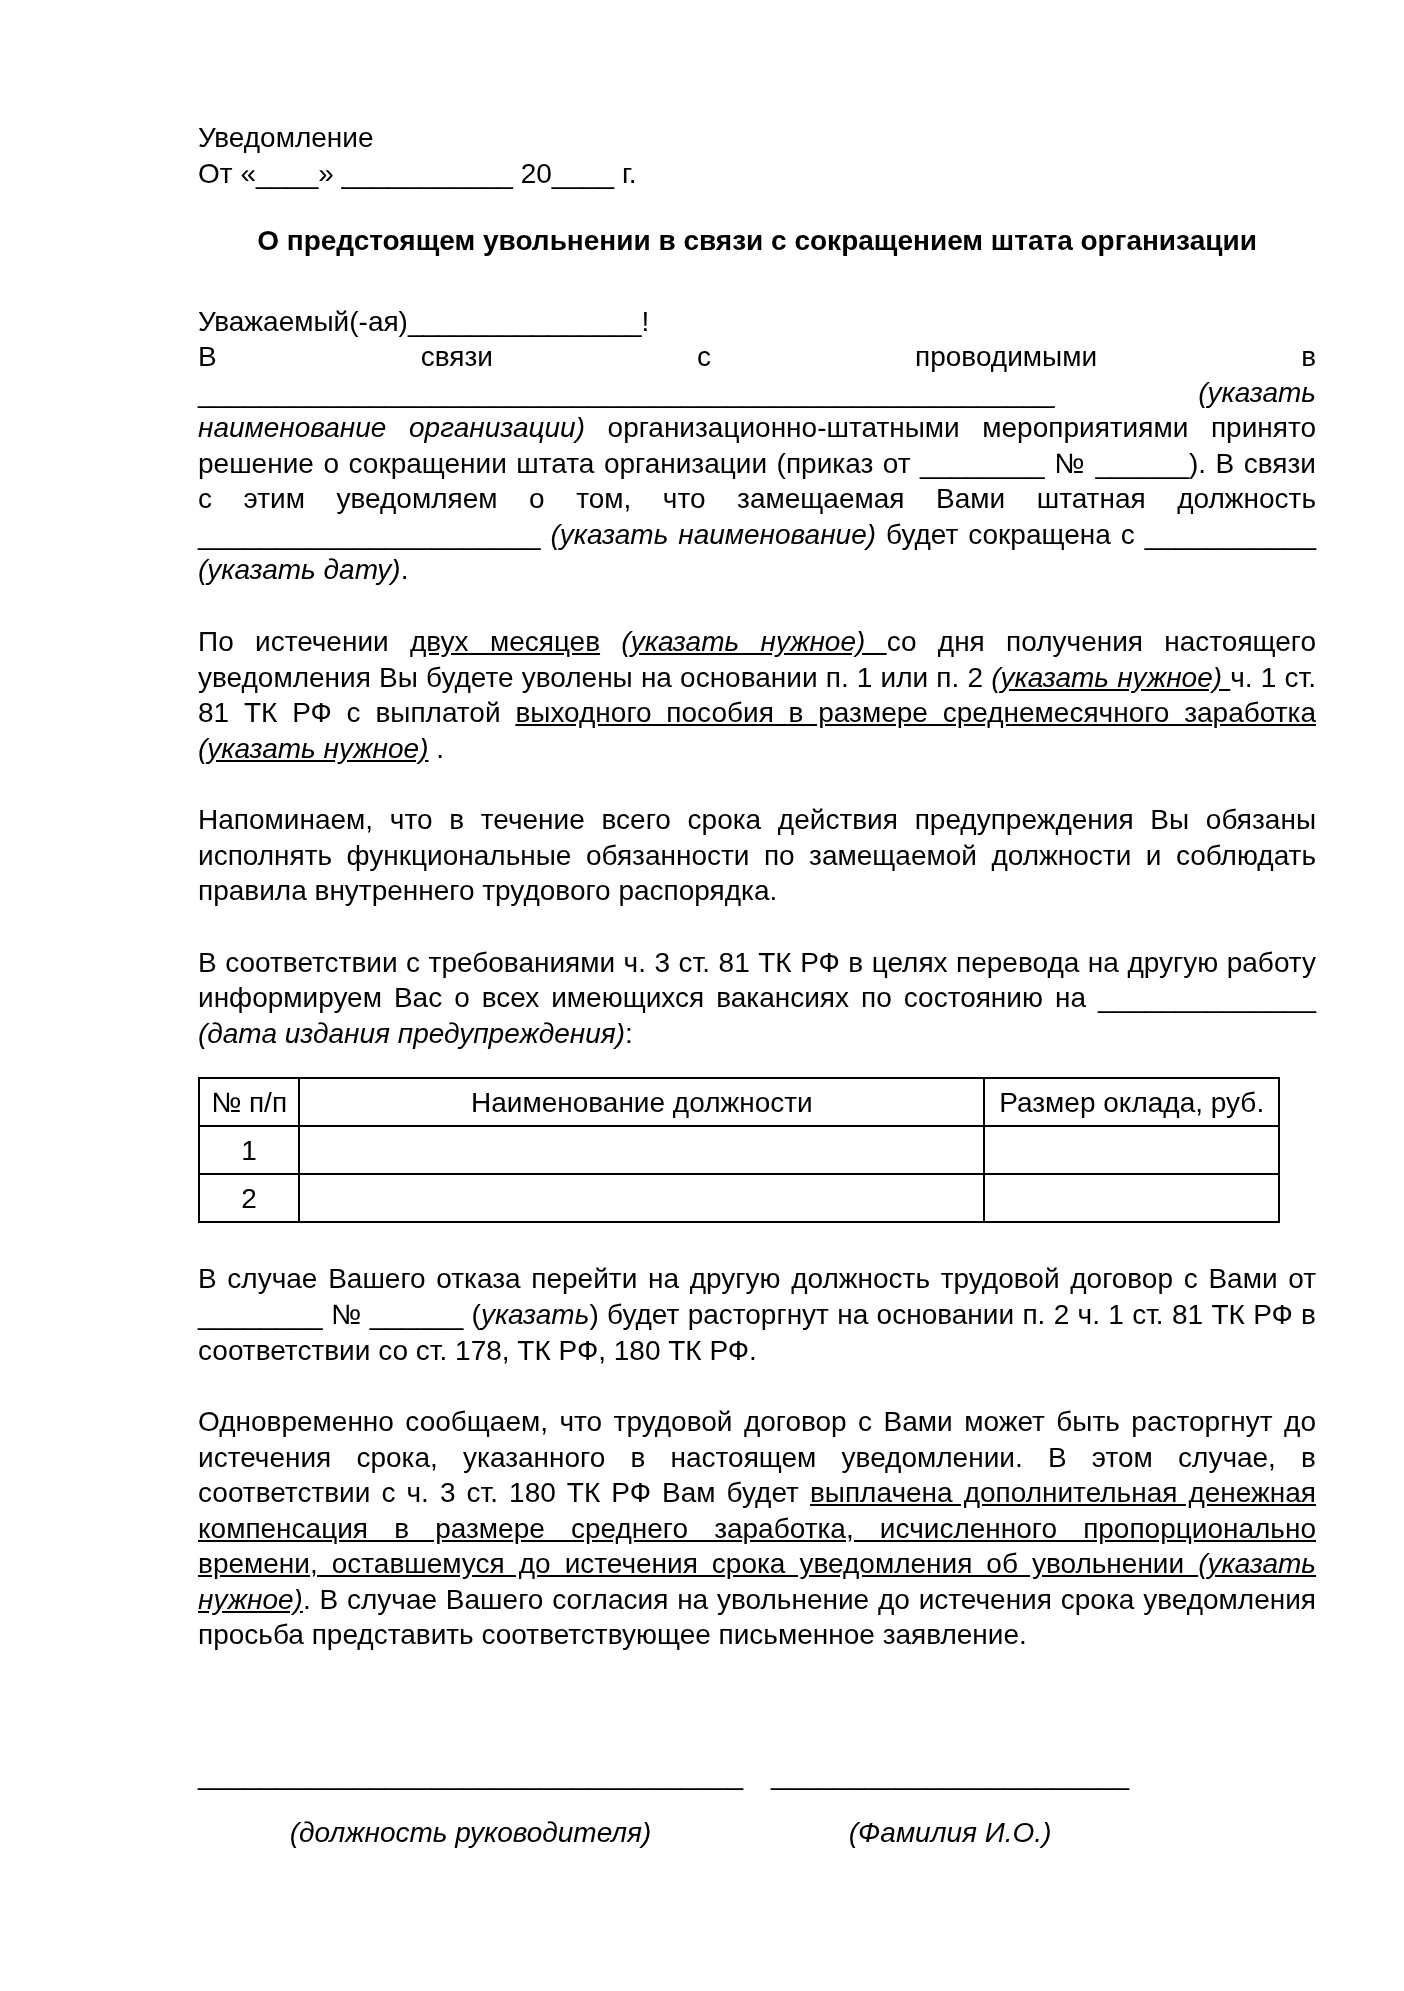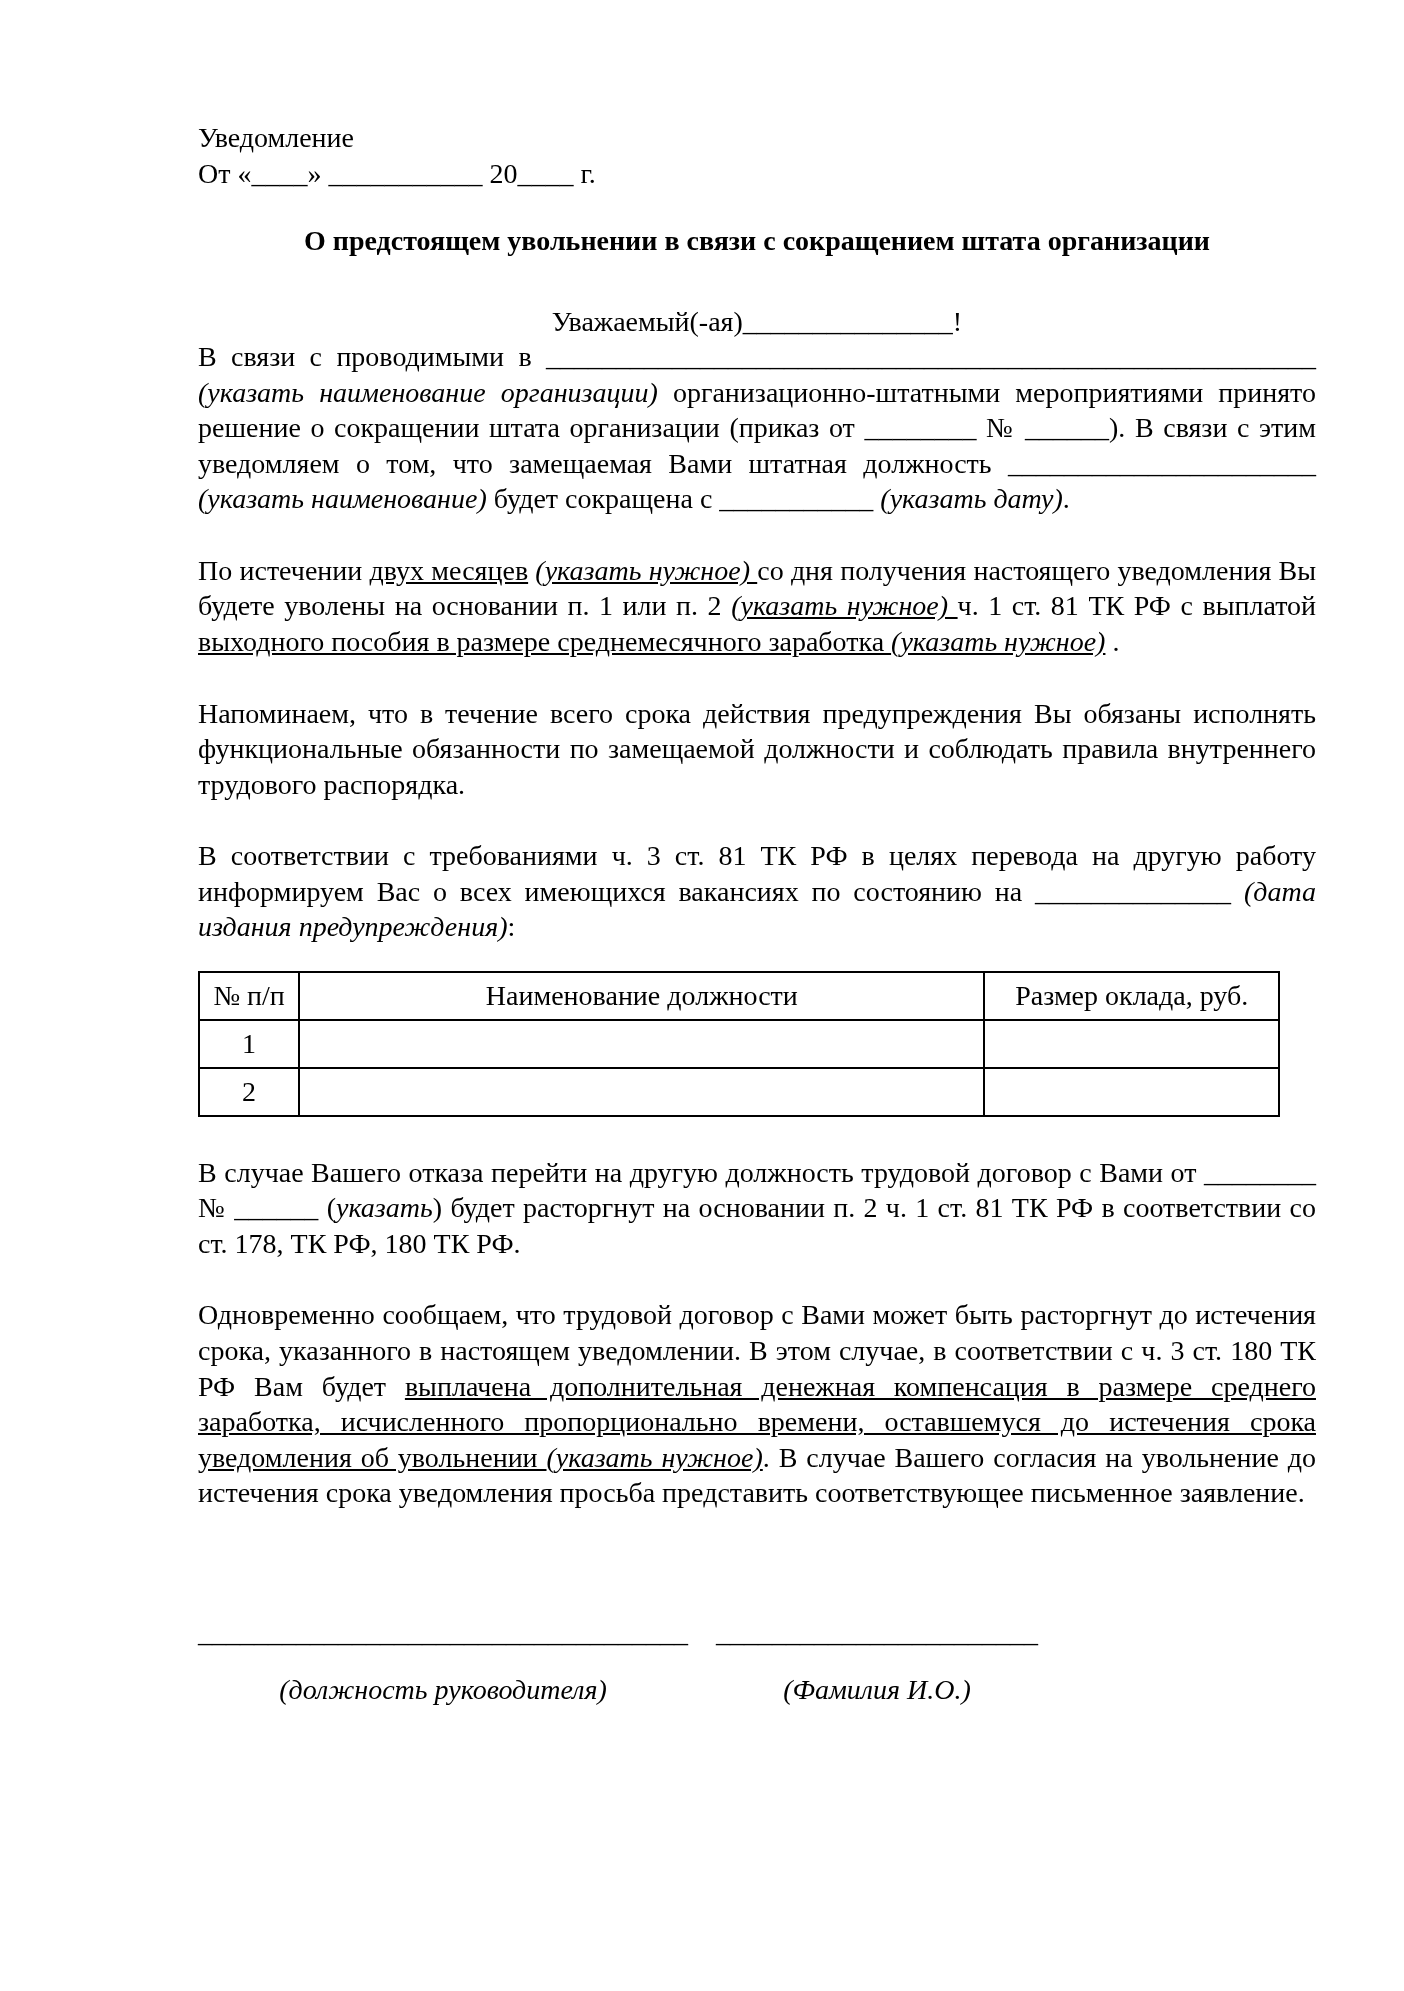--- a/index.html
+++ b/index.html
@@ -7,32 +7,32 @@
     padding: 0;
     background: #ffffff;
   }
   .page {
     position: relative;
     width: 1404px;
     min-height: 1991px;
     box-sizing: border-box;
     background: #ffffff;
     color: #000000;
-    font-family: Liberation Serif, serif;
+    font-family: Liberation Sans, sans-serif;
     font-size: 28px;
     line-height: 1.27;
     padding: 120px 88px 80px 198px;
   }
   .doc-header { margin-bottom: 32px; text-align: left; }
   .doc-title {
     text-align: center;
     font-weight: bold;
     margin-bottom: 34px;
   }
-  .salutation { text-align: center; margin-bottom: 0; margin-top: 45px; }
+  .salutation { margin-bottom: 0; margin-top: 45px; }
   p.para {
     margin: 0 0 36px 0;
     text-align: justify;
   }
   p.para.tight { margin-bottom: 0; }
   .i { font-style: italic; }
   .u { text-decoration: underline; }
   .iu { font-style: italic; text-decoration: underline; }
   table.vac {
     border-collapse: collapse;

